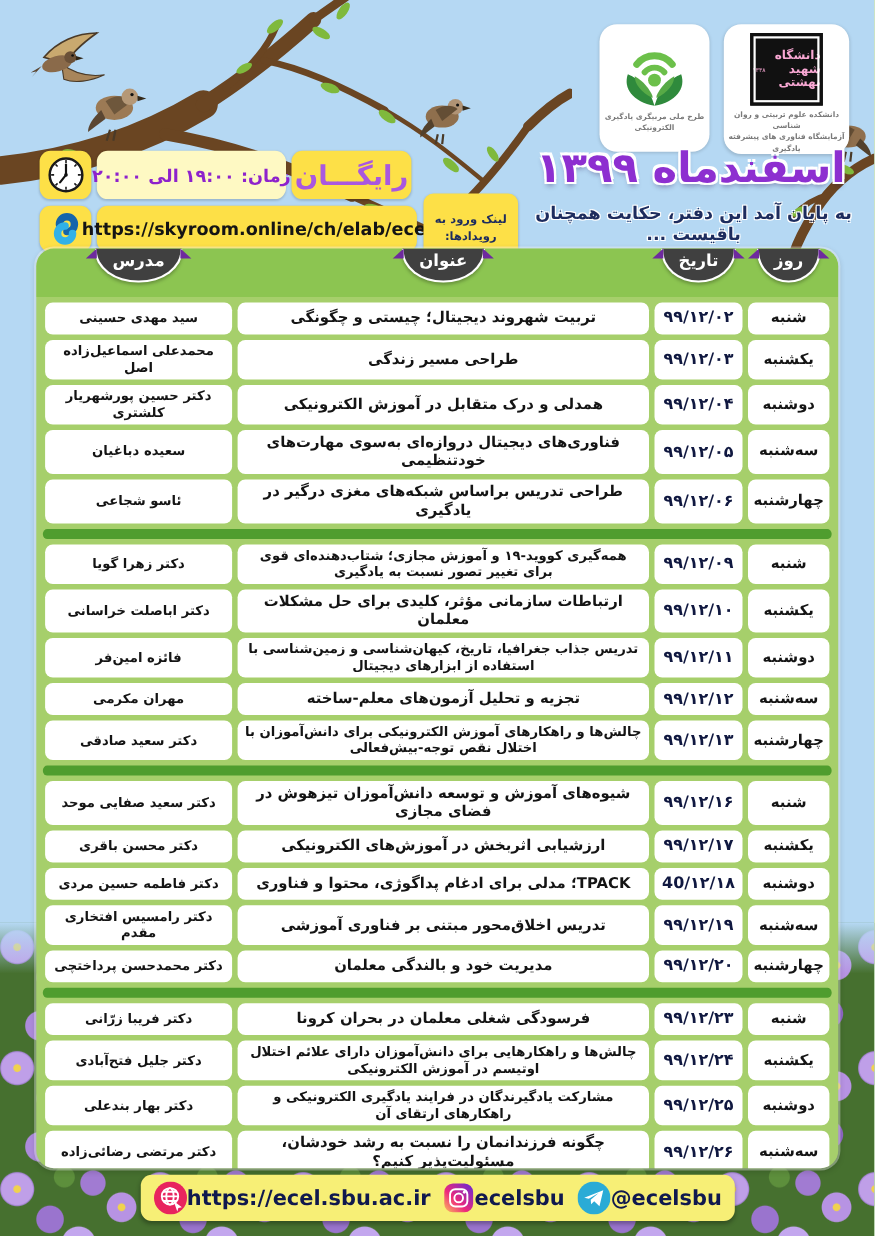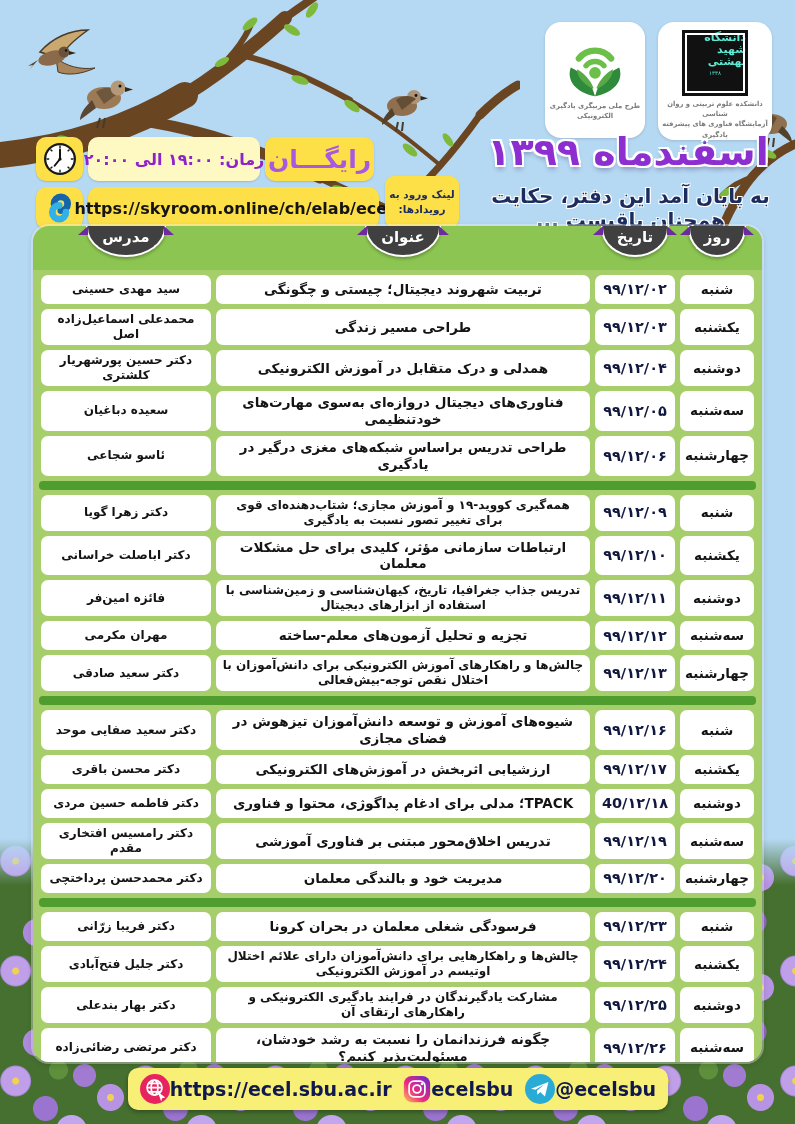--- a/index.html
+++ b/index.html
@@ -30,38 +30,38 @@
   .box{position:absolute;background:#fde047;border-radius:10px;box-shadow:0 1px 2px rgba(0,0,0,.15);
     display:flex;align-items:center;justify-content:center;}
   .clock-box{left:36px;top:137px;width:47px;height:44px;}
   .time-box{left:88px;top:137px;width:172px;height:44px;background:#fef9c3;}
   .time-box span{color:#8e22cc;font-weight:bold;font-size:16px;white-space:nowrap;}
   .free-box{left:265px;top:137px;width:109px;height:44px;}
   .free-box span{color:#a958e0;font-weight:bold;font-size:25px;letter-spacing:1px;}
   .sky-box{left:36px;top:187px;width:47px;height:42px;}
   .url-box{left:88px;top:187px;width:291px;height:42px;cursor:pointer;}
   .url-box span{direction:ltr;color:#141414;font-weight:bold;font-size:16px;white-space:nowrap;}
-  .bubble{left:385px;top:176px;width:70px;height:48px;border-radius:9px;padding:2px;}
+  .bubble{left:385px;top:176px;width:70px;height:48px;border-radius:9px;padding:8px;}
   .bubble span{color:#1d2c5e;font-weight:bold;font-size:10.5px;text-align:center;line-height:1.45;}
 
   
   .logo-card{position:absolute;background:#fff;border-radius:16px;box-shadow:0 1px 3px rgba(0,0,0,.15);
     display:flex;flex-direction:column;align-items:center;justify-content:flex-start;}
   .program-card{left:545px;top:22px;width:100px;height:110px;padding-top:6px;}
   .univ-card{left:658px;top:22px;width:114px;height:110px;padding-top:8px;}
   .logo-caption{font-size:6.8px;color:#7a7a7a;font-weight:bold;text-align:center;line-height:1.5;margin-top:3px;}
   .univ-square{width:62px;height:62px;background:#111;border:2px solid #111;outline:2px solid #fff;outline-offset:-5px;
-    display:flex;flex-direction:column;align-items:center;justify-content:flex-start;color:#5eead4;}
+    display:flex;flex-direction:row;align-items:center;justify-content:flex-start;color:#f9a8d4;}
   .univ-square .u1{font-size:11px;font-weight:bold;line-height:1.1;}
   .univ-square .u2{font-size:5.5px;margin-top:2px;}
   .month-title{position:absolute;left:468px;top:130px;width:320px;text-align:center;
     color:#8d2fd0;font-size:38px;font-weight:bold;
     text-shadow:-2px -2px 0 #fff,2px -2px 0 #fff,-2px 2px 0 #fff,2px 2px 0 #fff,0 4px 5px rgba(40,20,80,.35);}
   .subtitle{position:absolute;left:478px;top:184px;width:305px;text-align:center;
-    color:#1d2c5e;font-size:20px;font-weight:bold;
+    color:#1d2c5e;font-size:16px;font-weight:bold;
     text-shadow:-1px -1px 0 #fff,1px -1px 0 #fff,-1px 1px 0 #fff,1px 1px 0 #fff;}
 
   
   .table{position:absolute;left:33px;top:226px;width:729px;height:836px;background:#a6cf6b;
     border-radius:16px;box-shadow:0 0 0 2px rgba(255,255,255,.35),0 2px 6px rgba(0,0,0,.2);
     padding:0;box-sizing:border-box;overflow:hidden;}
   .grid{display:grid;grid-template-columns:74px 80px 1fr 170px;column-gap:5px;direction:rtl;}
   .table-head{background:#8cc551;border-radius:16px 16px 0 0;height:44px;padding:0 8px;align-items:start;}
   .badge-wrap{display:flex;justify-content:center;align-items:flex-start;}
   .badge{position:relative;background:#404040;color:#fff;font-weight:bold;font-size:15px;

